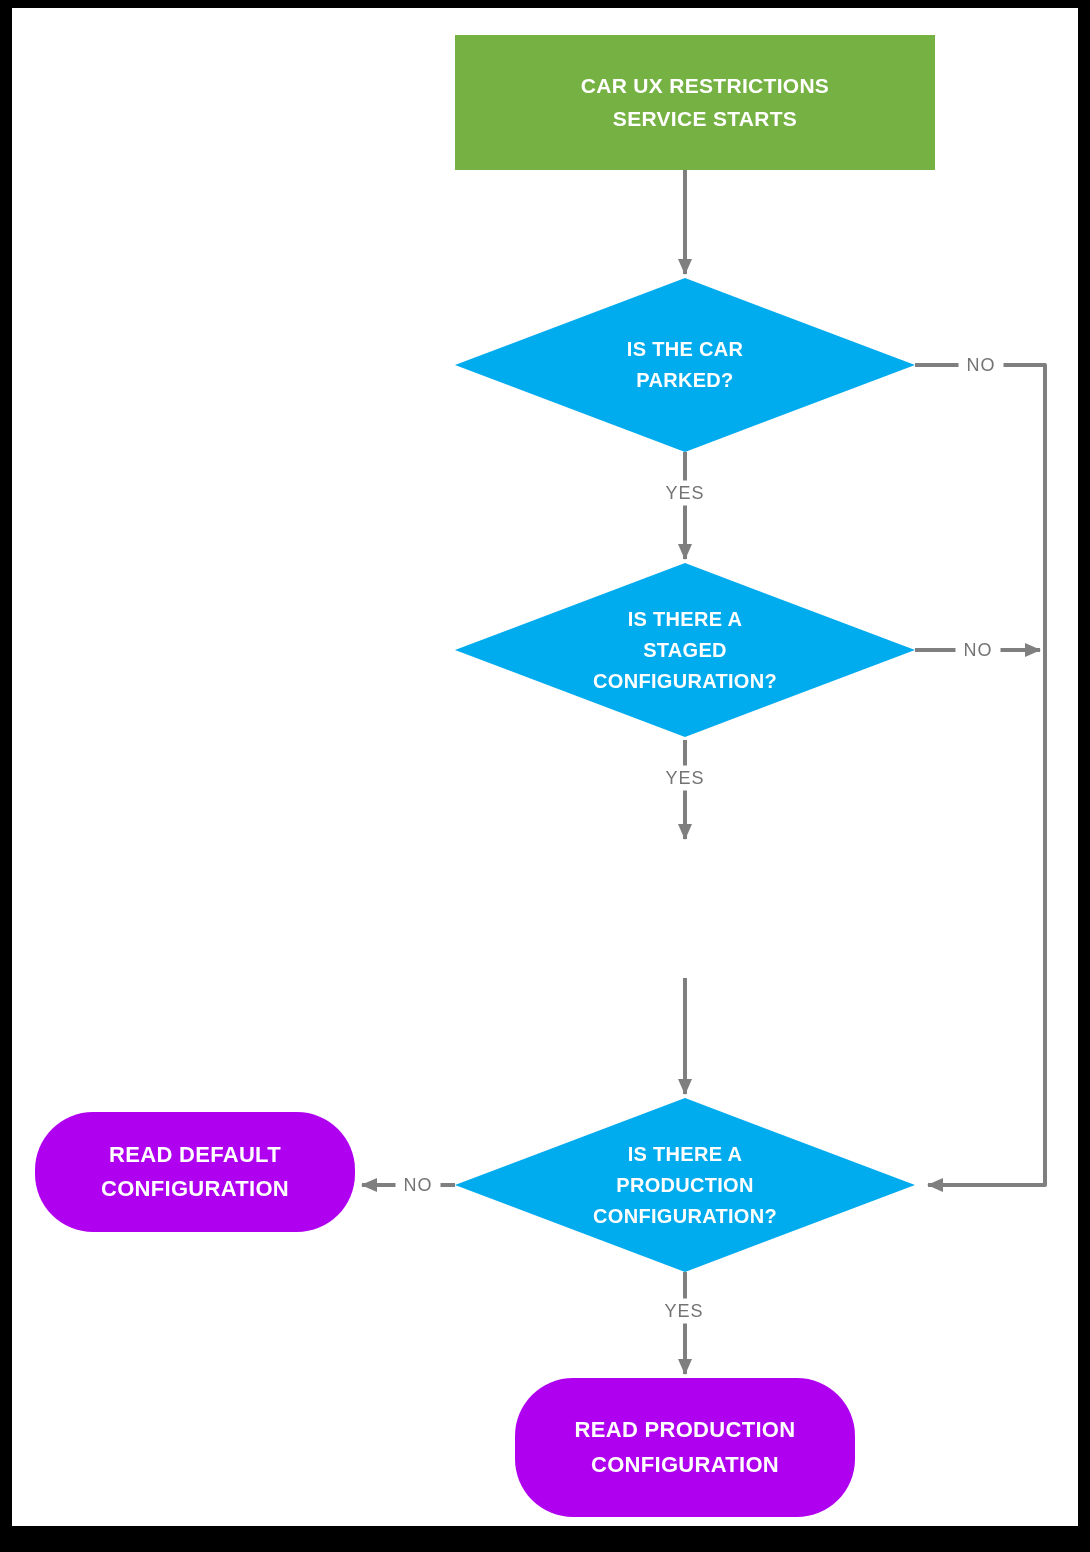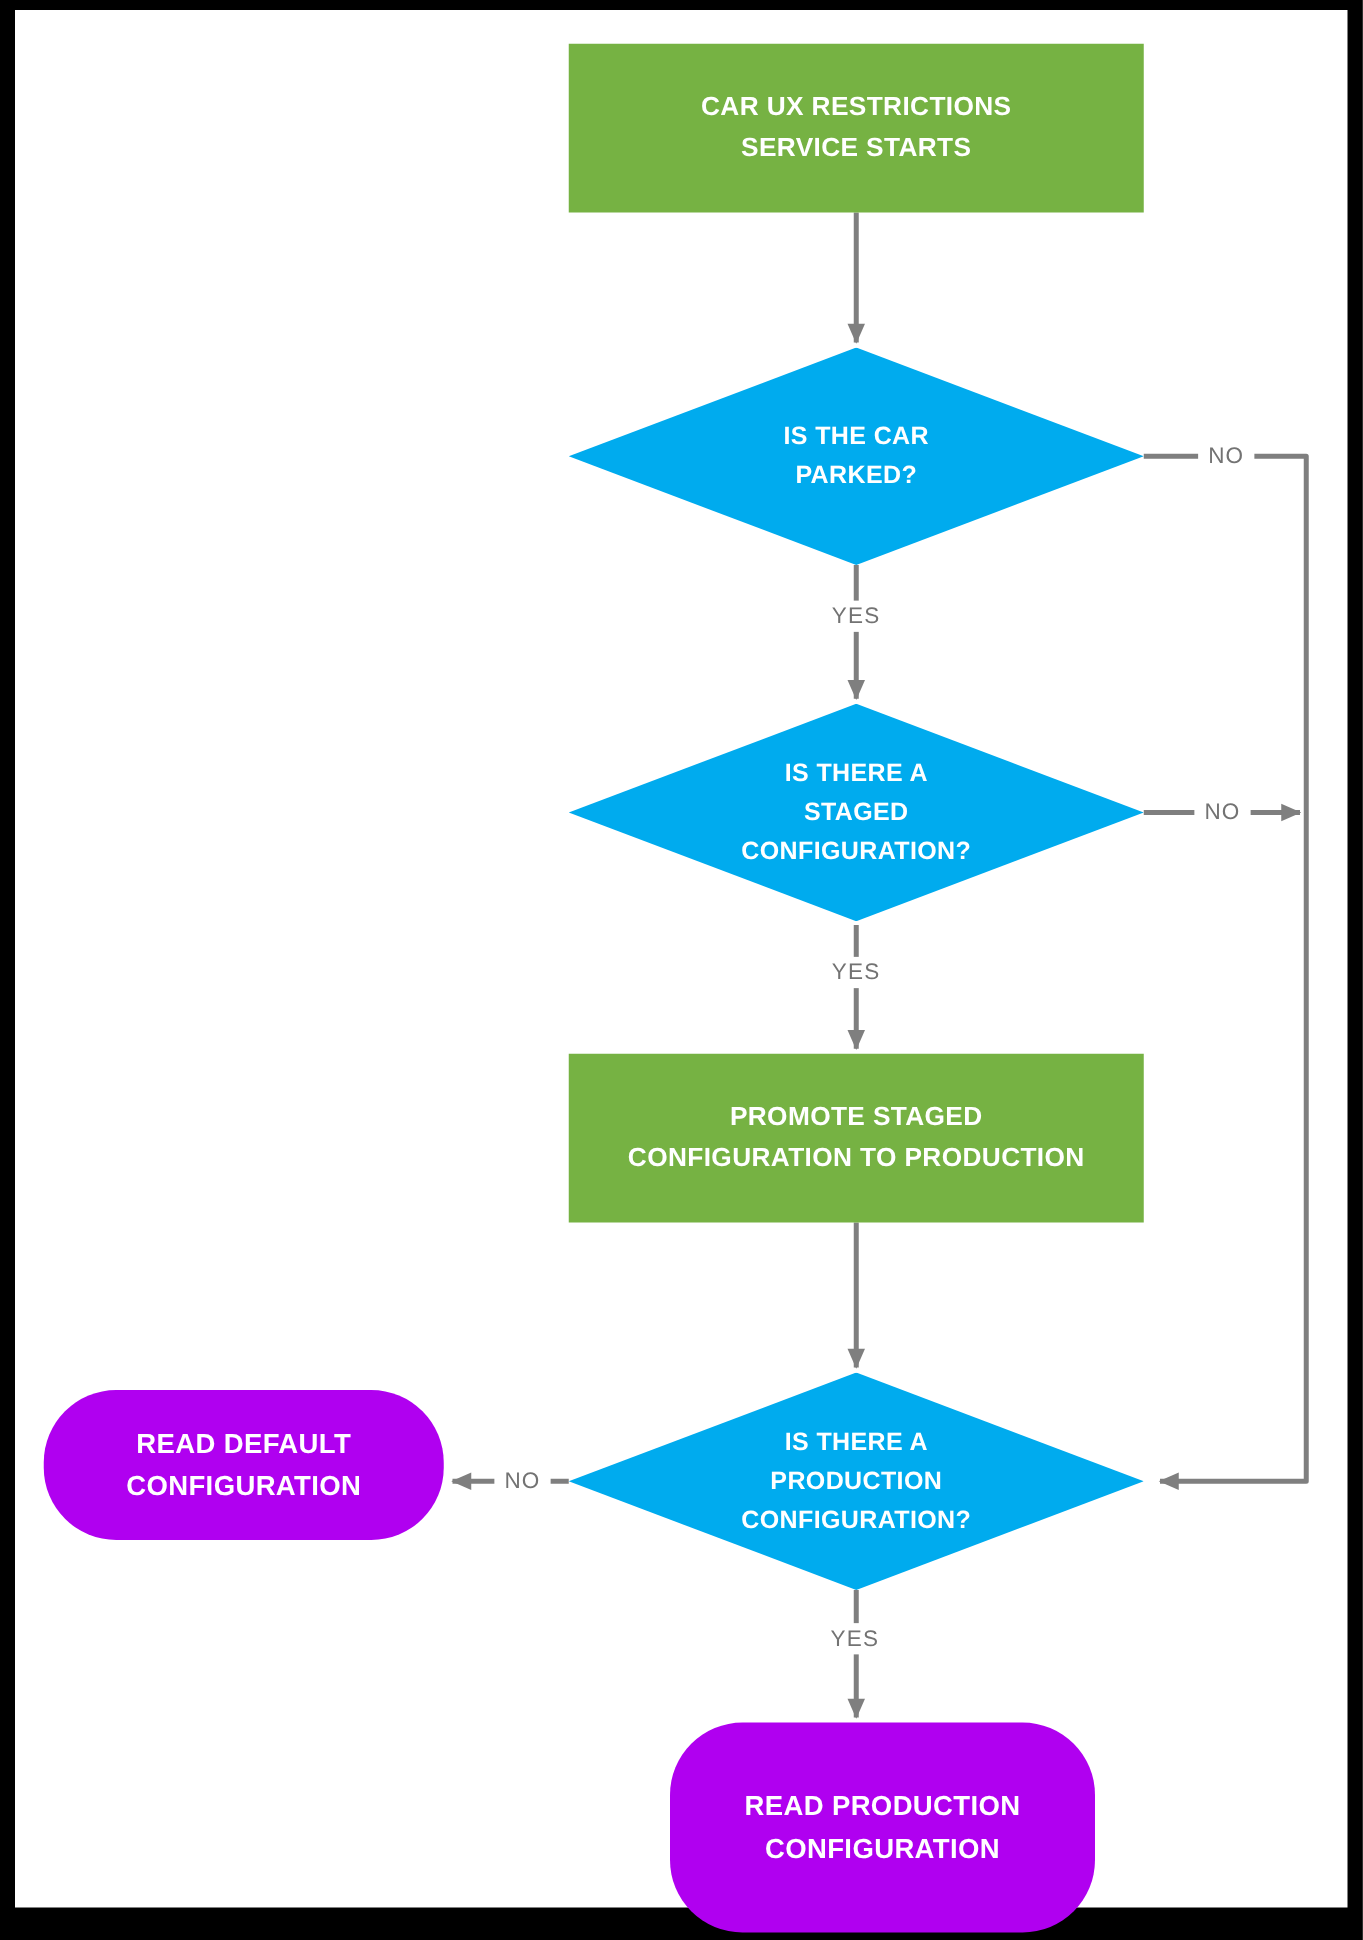--- a/index.html
+++ b/index.html
@@ -19,33 +19,33 @@
   .node{
     position:absolute;
     display:flex;align-items:center;justify-content:center;
     text-align:center;
     color:#ffffff;
     font-weight:bold;
     white-space:pre-line;
     line-height:1.55;
     letter-spacing:.3px;
   }
-  .process{background:#76B243;font-size:21px;}
+  .process{background:#76B243;font-size:21px;padding-left:20px;}
   .decision{
     background:#00ABEE;font-size:20px;
     clip-path:polygon(50% 0,100% 50%,50% 100%,0 50%);
   }
   .terminal{background:#B000F0;font-size:22px;border-radius:58px;}
   #node-start{left:455px;top:35px;width:460px;height:135px;}
   #node-parked{left:455px;top:278px;width:460px;height:174px;}
   #node-staged{left:455px;top:563px;width:460px;height:174px;}
   #node-promote{left:455px;top:843px;width:460px;height:135px;}
   #node-production{left:455px;top:1098px;width:460px;height:174px;}
   #node-read-default{left:35px;top:1112px;width:320px;height:120px;}
-  #node-read-production{left:536px;top:1378px;width:340px;height:168px;}
+  #node-read-production{left:515px;top:1378px;width:340px;height:139px;}
   .edge-label{
     position:absolute;
     transform:translate(-50%,-50%);
     background:#ffffff;
     color:#737373;
     font-size:18px;
     letter-spacing:1px;
     padding:2px 8px;
     z-index:5;
   }
@@ -85,24 +85,20 @@
     <span>IS THE CAR
 PARKED?</span>
   </div>
 
   <div class="node decision" id="node-staged">
     <span>IS THERE A
 STAGED
 CONFIGURATION?</span>
   </div>
 
-  <div class="node process" id="node-promote">
-    <span>PROMOTE STAGED
-CONFIGURATION TO PRODUCTION</span>
-  </div>
 
   <div class="node decision" id="node-production">
     <span>IS THERE A
 PRODUCTION
 CONFIGURATION?</span>
   </div>
 
   <div class="node terminal" id="node-read-default">
     <span>READ DEFAULT
 CONFIGURATION</span>

